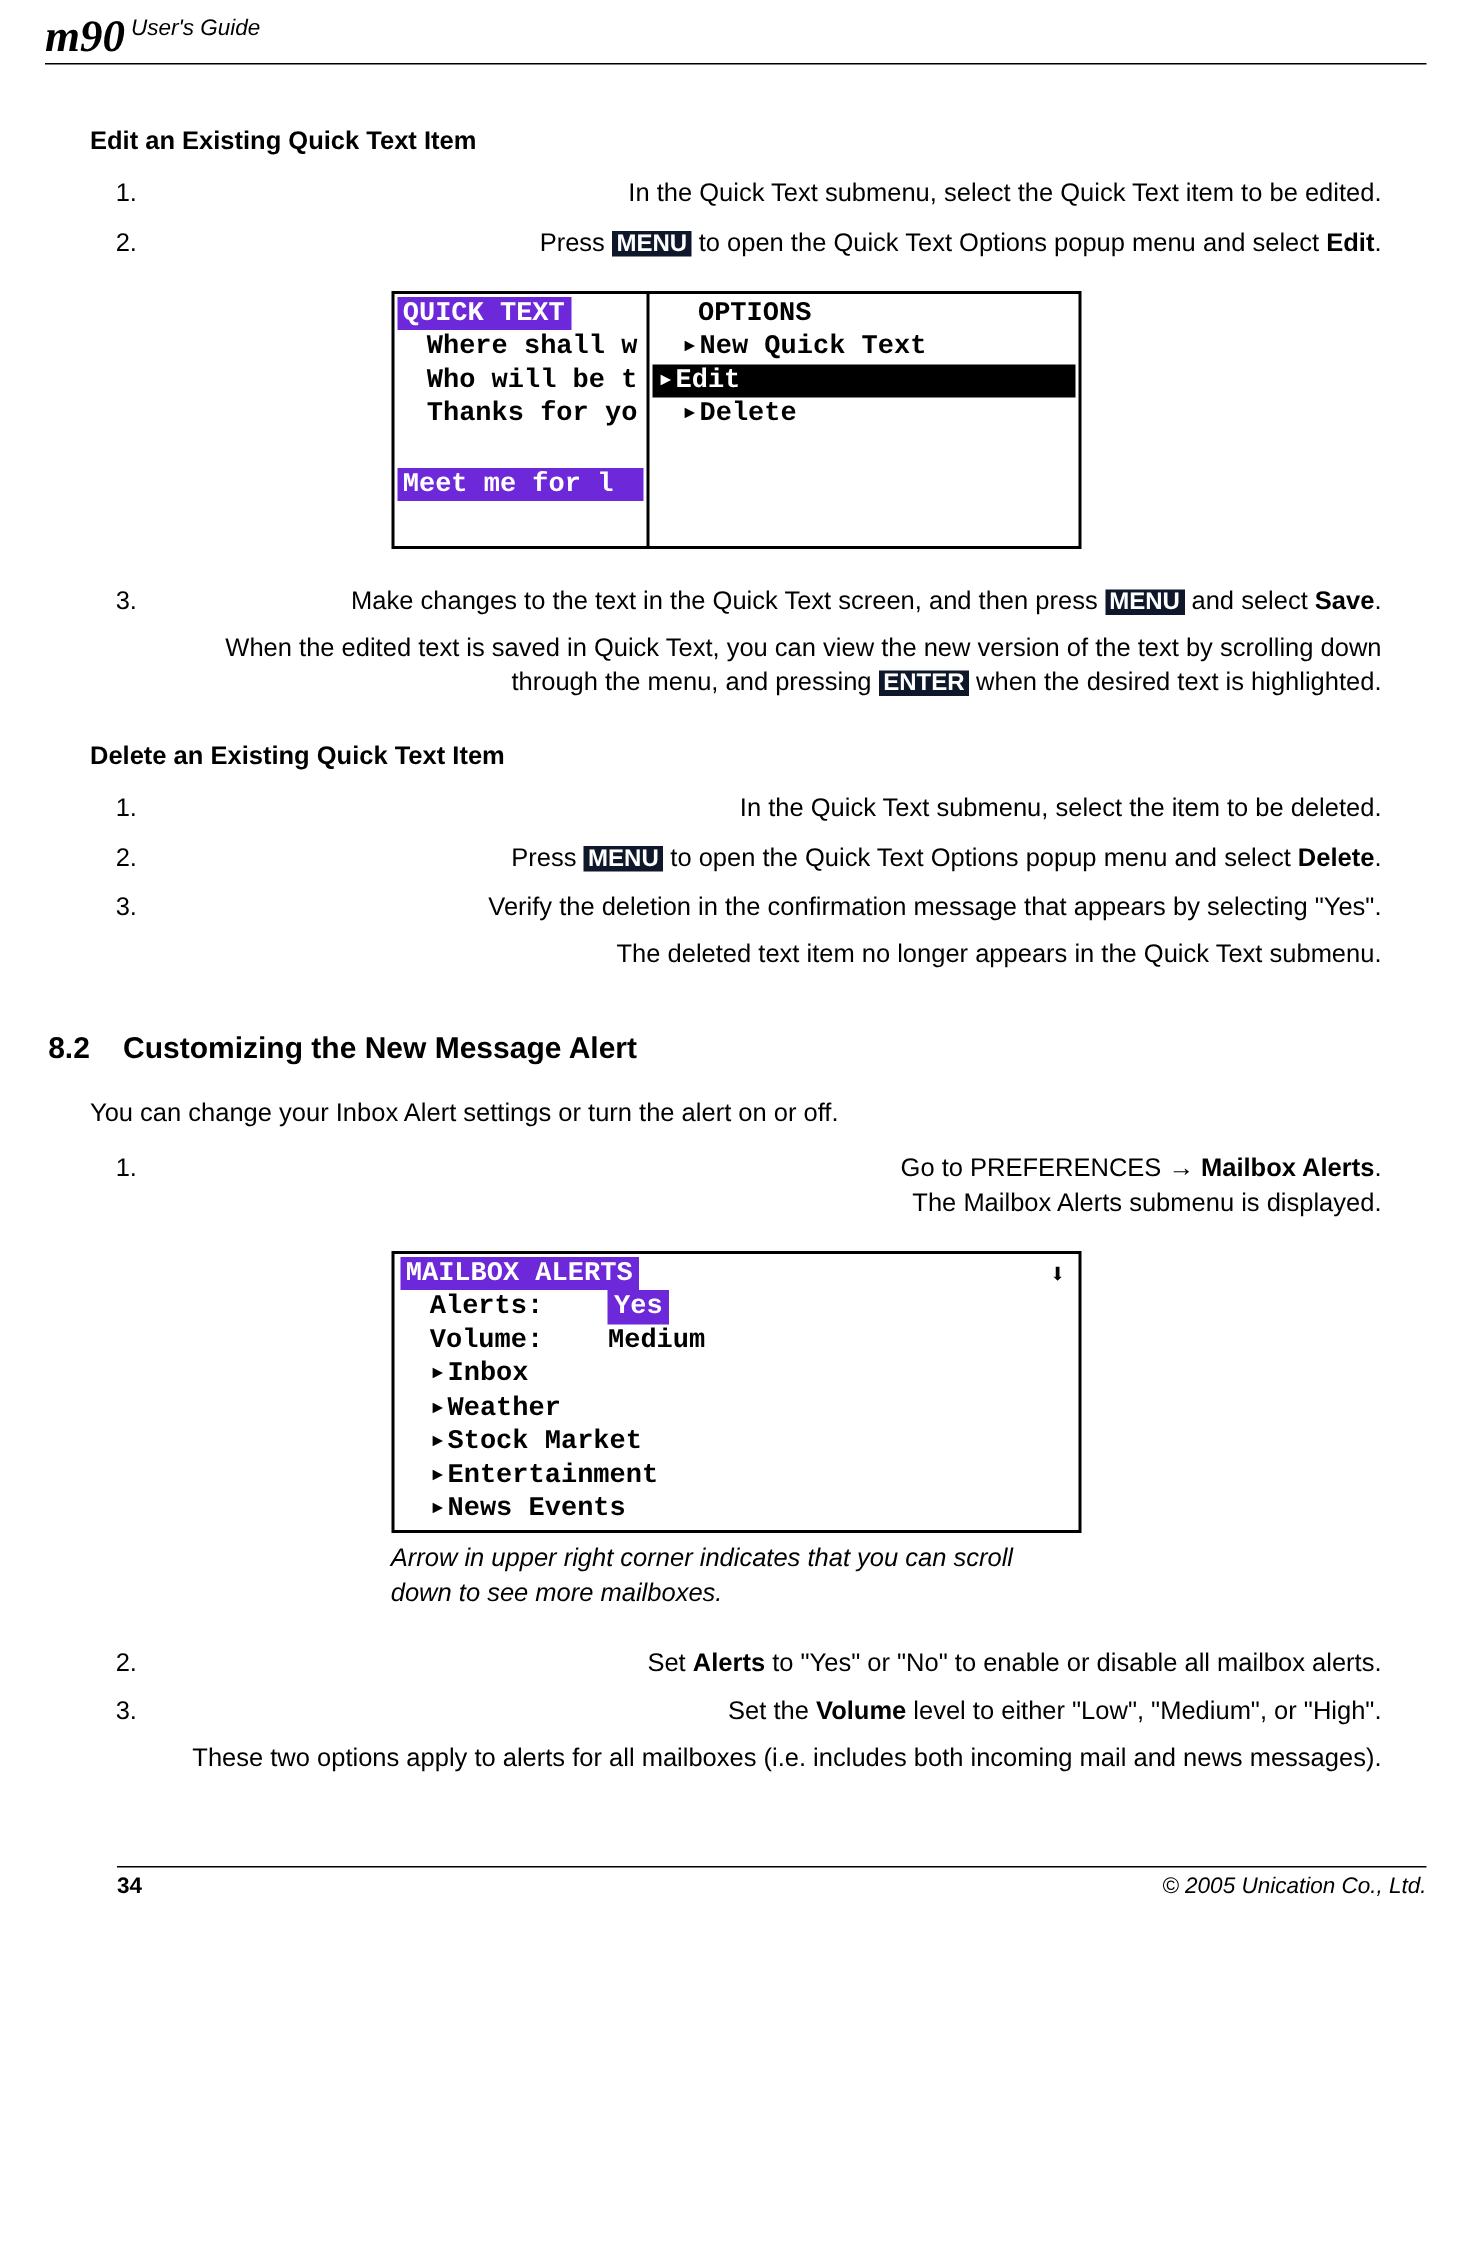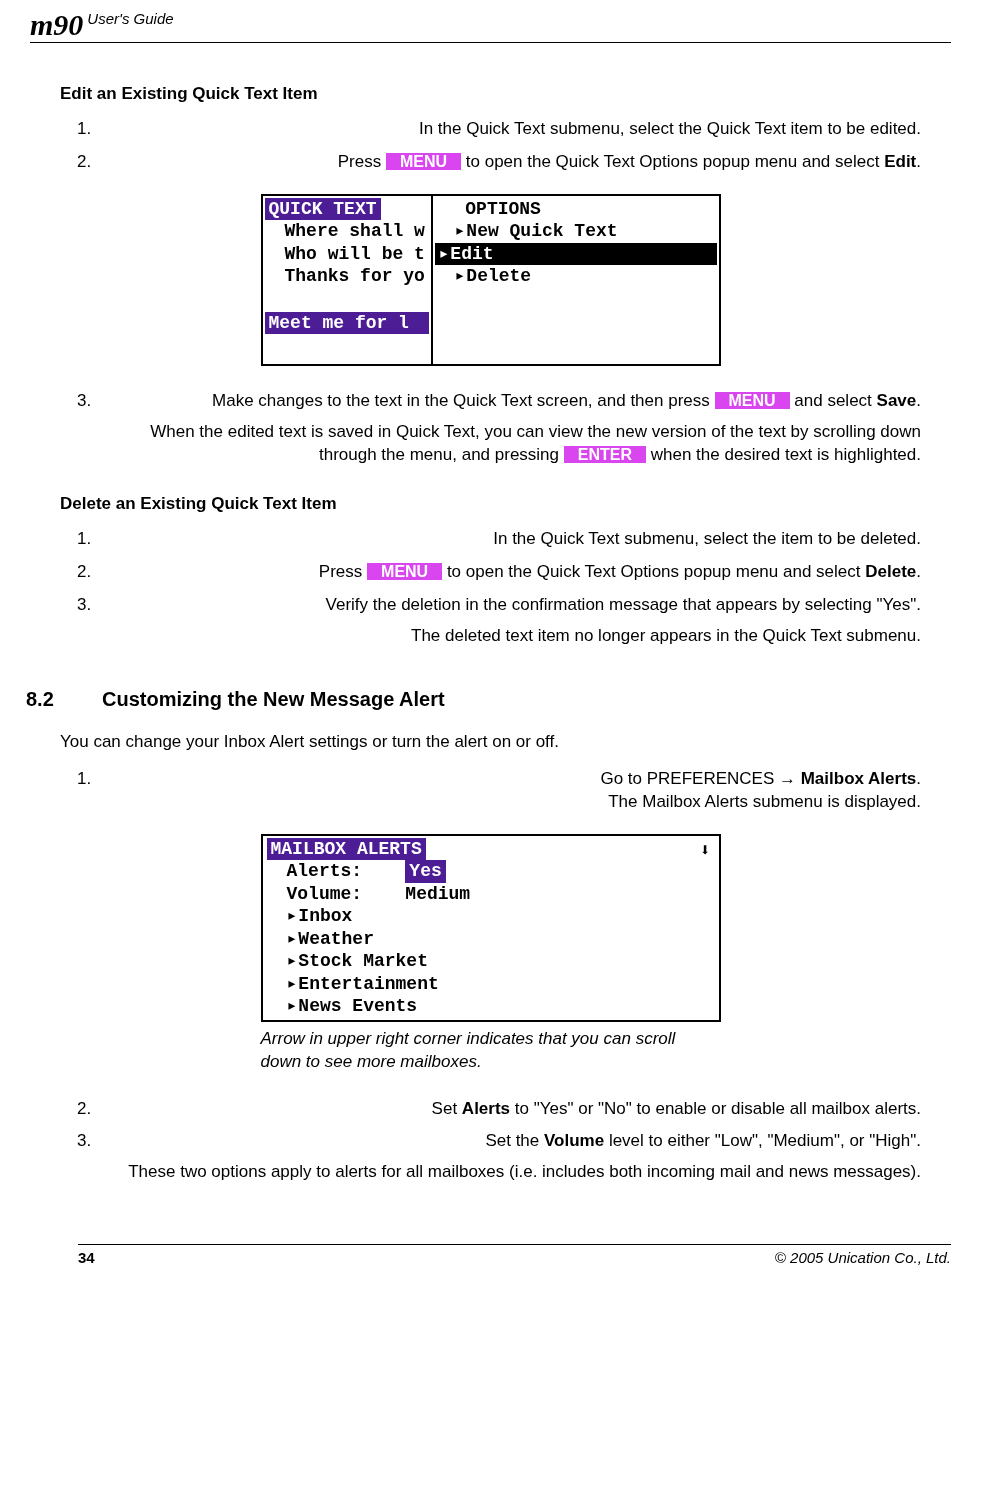--- a/index.html
+++ b/index.html
@@ -48,24 +48,24 @@
     list-style: decimal;
     padding-left: 36px;
     margin: 0 0 20px 0;
   }
   ol.steps > li {
     padding-left: 8px;
     margin-bottom: 10px;
     text-align: right;
   }
   .key {
-    background: #d946ef;
+    background: #0f172a;
     color: #fff;
     font-weight: bold;
-    padding: 0 14px;
+    padding: 0 3px;
     font-size: 16px;
   }
   .bold { font-weight: bold; }
   .after-step {
     margin: 8px 0 14px 0;
   }
   
   .screen-wrap {
     display:flex;
     justify-content:center;
@@ -87,21 +87,21 @@
   }
   .screen .left {
     width: 170px;
     border-right: 2px solid #000;
   }
   .screen .right {
     flex: 1;
   }
   .sline { white-space: pre; padding: 0 20px; }
   .inv {
-    background: #4c1d95;
+    background: #6d28d9;
     color: #fff;
     display: inline-block;
     padding: 0 4px;
   }
   .inv-full {
     background:#000;
     color:#fff;
     display:block;
     padding:0 4px;
   }
@@ -130,21 +130,22 @@
     font-style: italic;
     font-size: 17px;
     width: 460px;
     margin: 6px auto 0 auto;
   }
   .section-head {
     font-weight: bold;
     font-size: 20px;
     margin: 38px 0 18px 0;
     display:flex;
-    gap: 36px;
+    gap: 16px;
+    text-align: center;
   }
   .section-head .num { width: 40px; }
   .para { margin: 0 0 14px 0; }
   .footer {
     border-top: 1.5px solid #000;
     display:flex;
     justify-content: space-between;
     font-size: 15px;
     padding-top: 4px;
     margin-top: 60px;

